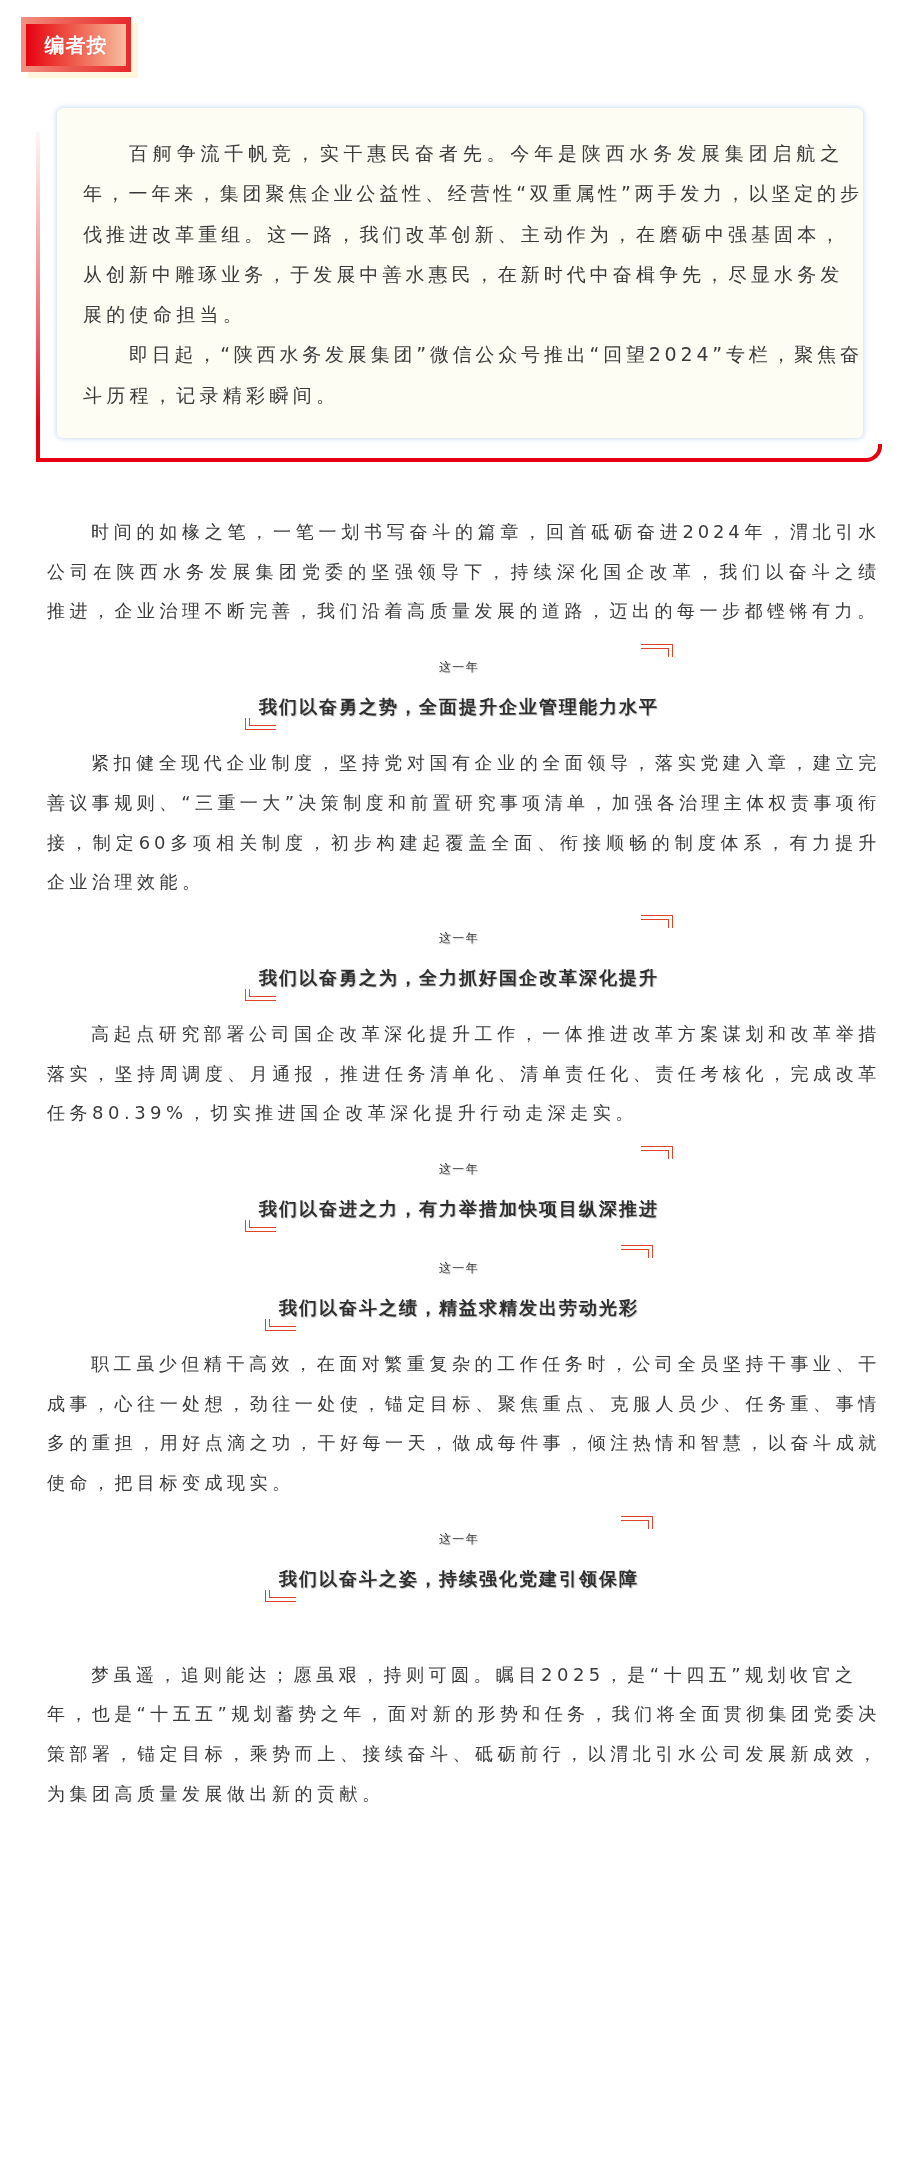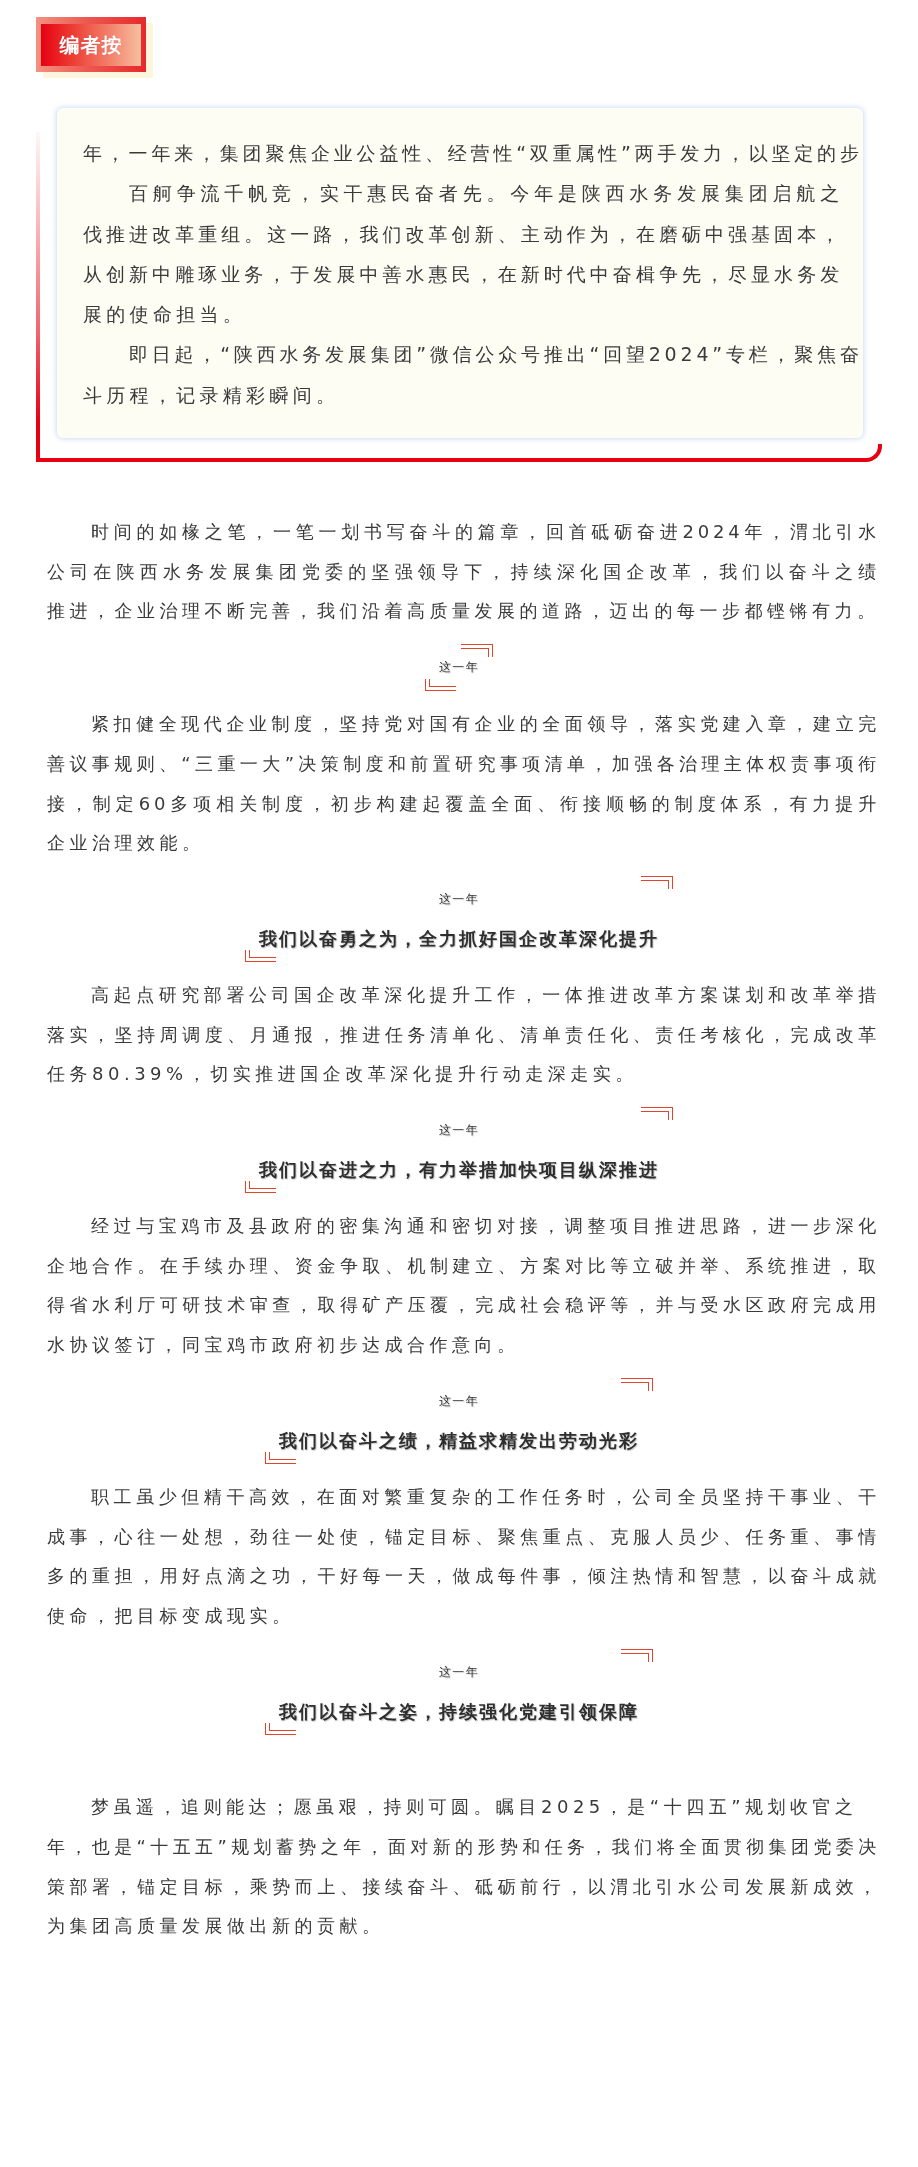--- a/index.html
+++ b/index.html
@@ -7,21 +7,21 @@
     position: relative;
     width: 918px;
     height: 2167px;
     overflow: hidden;
     background: #ffffff;
     font-family: "DejaVu Sans", "Liberation Sans", sans-serif;
     color: #3a3a3a;
   }
 
   
-  .label-wrap { position: absolute; left: 36px; top: 17px; width: 110px; height: 55px; border-radius: 15px; }
+  .label-wrap { position: absolute; left: 21px; top: 17px; width: 110px; height: 55px; border-radius: 15px; }
   .label-shadow { position: absolute; left: 7px; top: 6px; width: 110px; height: 55px; background: #fdf5dc; }
   .label {
     position: absolute; left: 0; top: 0; width: 110px; height: 55px; box-sizing: border-box;
     padding: 7px 5px 6px 5px;
     background: linear-gradient(90deg, #f29282 0%, #ec5a52 45%, #e8282c 100%);
   }
   .label-inner {
     width: 100%; height: 100%;
     background: linear-gradient(90deg, #e60012 0%, #ec3a32 30%, #f27a66 65%, #f7bf9f 100%);
     display: flex; align-items: center; justify-content: center;
@@ -106,22 +106,22 @@
     </div>
   </div>
 
   <div class="note-frame">
     <div class="frame-left"></div>
     <div class="frame-bottom"></div>
   </div>
 
   <div class="note-box">
     <div>
+      <div class="note-line first">百舸争流千帆竞，实干惠民奋者先。今年是陕西水务发展集团启航之</div>
       <div class="note-line">年，一年来，集团聚焦企业公益性、经营性“双重属性”两手发力，以坚定的步</div>
-      <div class="note-line first">百舸争流千帆竞，实干惠民奋者先。今年是陕西水务发展集团启航之</div>
       <div class="note-line">伐推进改革重组。这一路，我们改革创新、主动作为，在磨砺中强基固本，</div>
       <div class="note-line">从创新中雕琢业务，于发展中善水惠民，在新时代中奋楫争先，尽显水务发</div>
       <div class="note-line end">展的使命担当。</div>
     </div>
     <div>
       <div class="note-line first">即日起，“陕西水务发展集团”微信公众号推出“回望2024”专栏，聚焦奋</div>
       <div class="note-line end">斗历程，记录精彩瞬间。</div>
     </div>
   </div>
 
@@ -130,20 +130,21 @@
     <div>
       <div class="body-line first">时间的如椽之笔，一笔一划书写奋斗的篇章，回首砥砺奋进2024年，渭北引水</div>
       <div class="body-line">公司在陕西水务发展集团党委的坚强领导下，持续深化国企改革，我们以奋斗之绩</div>
       <div class="body-line end">推进，企业治理不断完善，我们沿着高质量发展的道路，迈出的每一步都铿锵有力。</div>
     </div>
 
     <div class="sec-head">
       <div class="head-block">
         <span class="br-tr"></span>
         <div class="kicker">这一年</div>
+        <div class="title">我们以奋勇之势，全面提升企业管理能力水平</div>
         <span class="br-bl"></span>
       </div>
     </div>
     <div>
       <div class="body-line first">紧扣健全现代企业制度，坚持党对国有企业的全面领导，落实党建入章，建立完</div>
       <div class="body-line">善议事规则、“三重一大”决策制度和前置研究事项清单，加强各治理主体权责事项衔</div>
       <div class="body-line">接，制定60多项相关制度，初步构建起覆盖全面、衔接顺畅的制度体系，有力提升</div>
       <div class="body-line end">企业治理效能。</div>
     </div>
 
@@ -162,26 +163,20 @@
     </div>
 
     <div class="sec-head">
       <div class="head-block">
         <span class="br-tr"></span>
         <div class="kicker">这一年</div>
         <div class="title">我们以奋进之力，有力举措加快项目纵深推进</div>
         <span class="br-bl"></span>
       </div>
     </div>
-    <div>
-      <div class="body-line first">经过与宝鸡市及县政府的密集沟通和密切对接，调整项目推进思路，进一步深化</div>
-      <div class="body-line">企地合作。在手续办理、资金争取、机制建立、方案对比等立破并举、系统推进，取</div>
-      <div class="body-line">得省水利厅可研技术审查，取得矿产压覆，完成社会稳评等，并与受水区政府完成用</div>
-      <div class="body-line end">水协议签订，同宝鸡市政府初步达成合作意向。</div>
-    </div>
 
     <div class="sec-head">
       <div class="head-block">
         <span class="br-tr"></span>
         <div class="kicker">这一年</div>
         <div class="title">我们以奋斗之绩，精益求精发出劳动光彩</div>
         <span class="br-bl"></span>
       </div>
     </div>
     <div>

